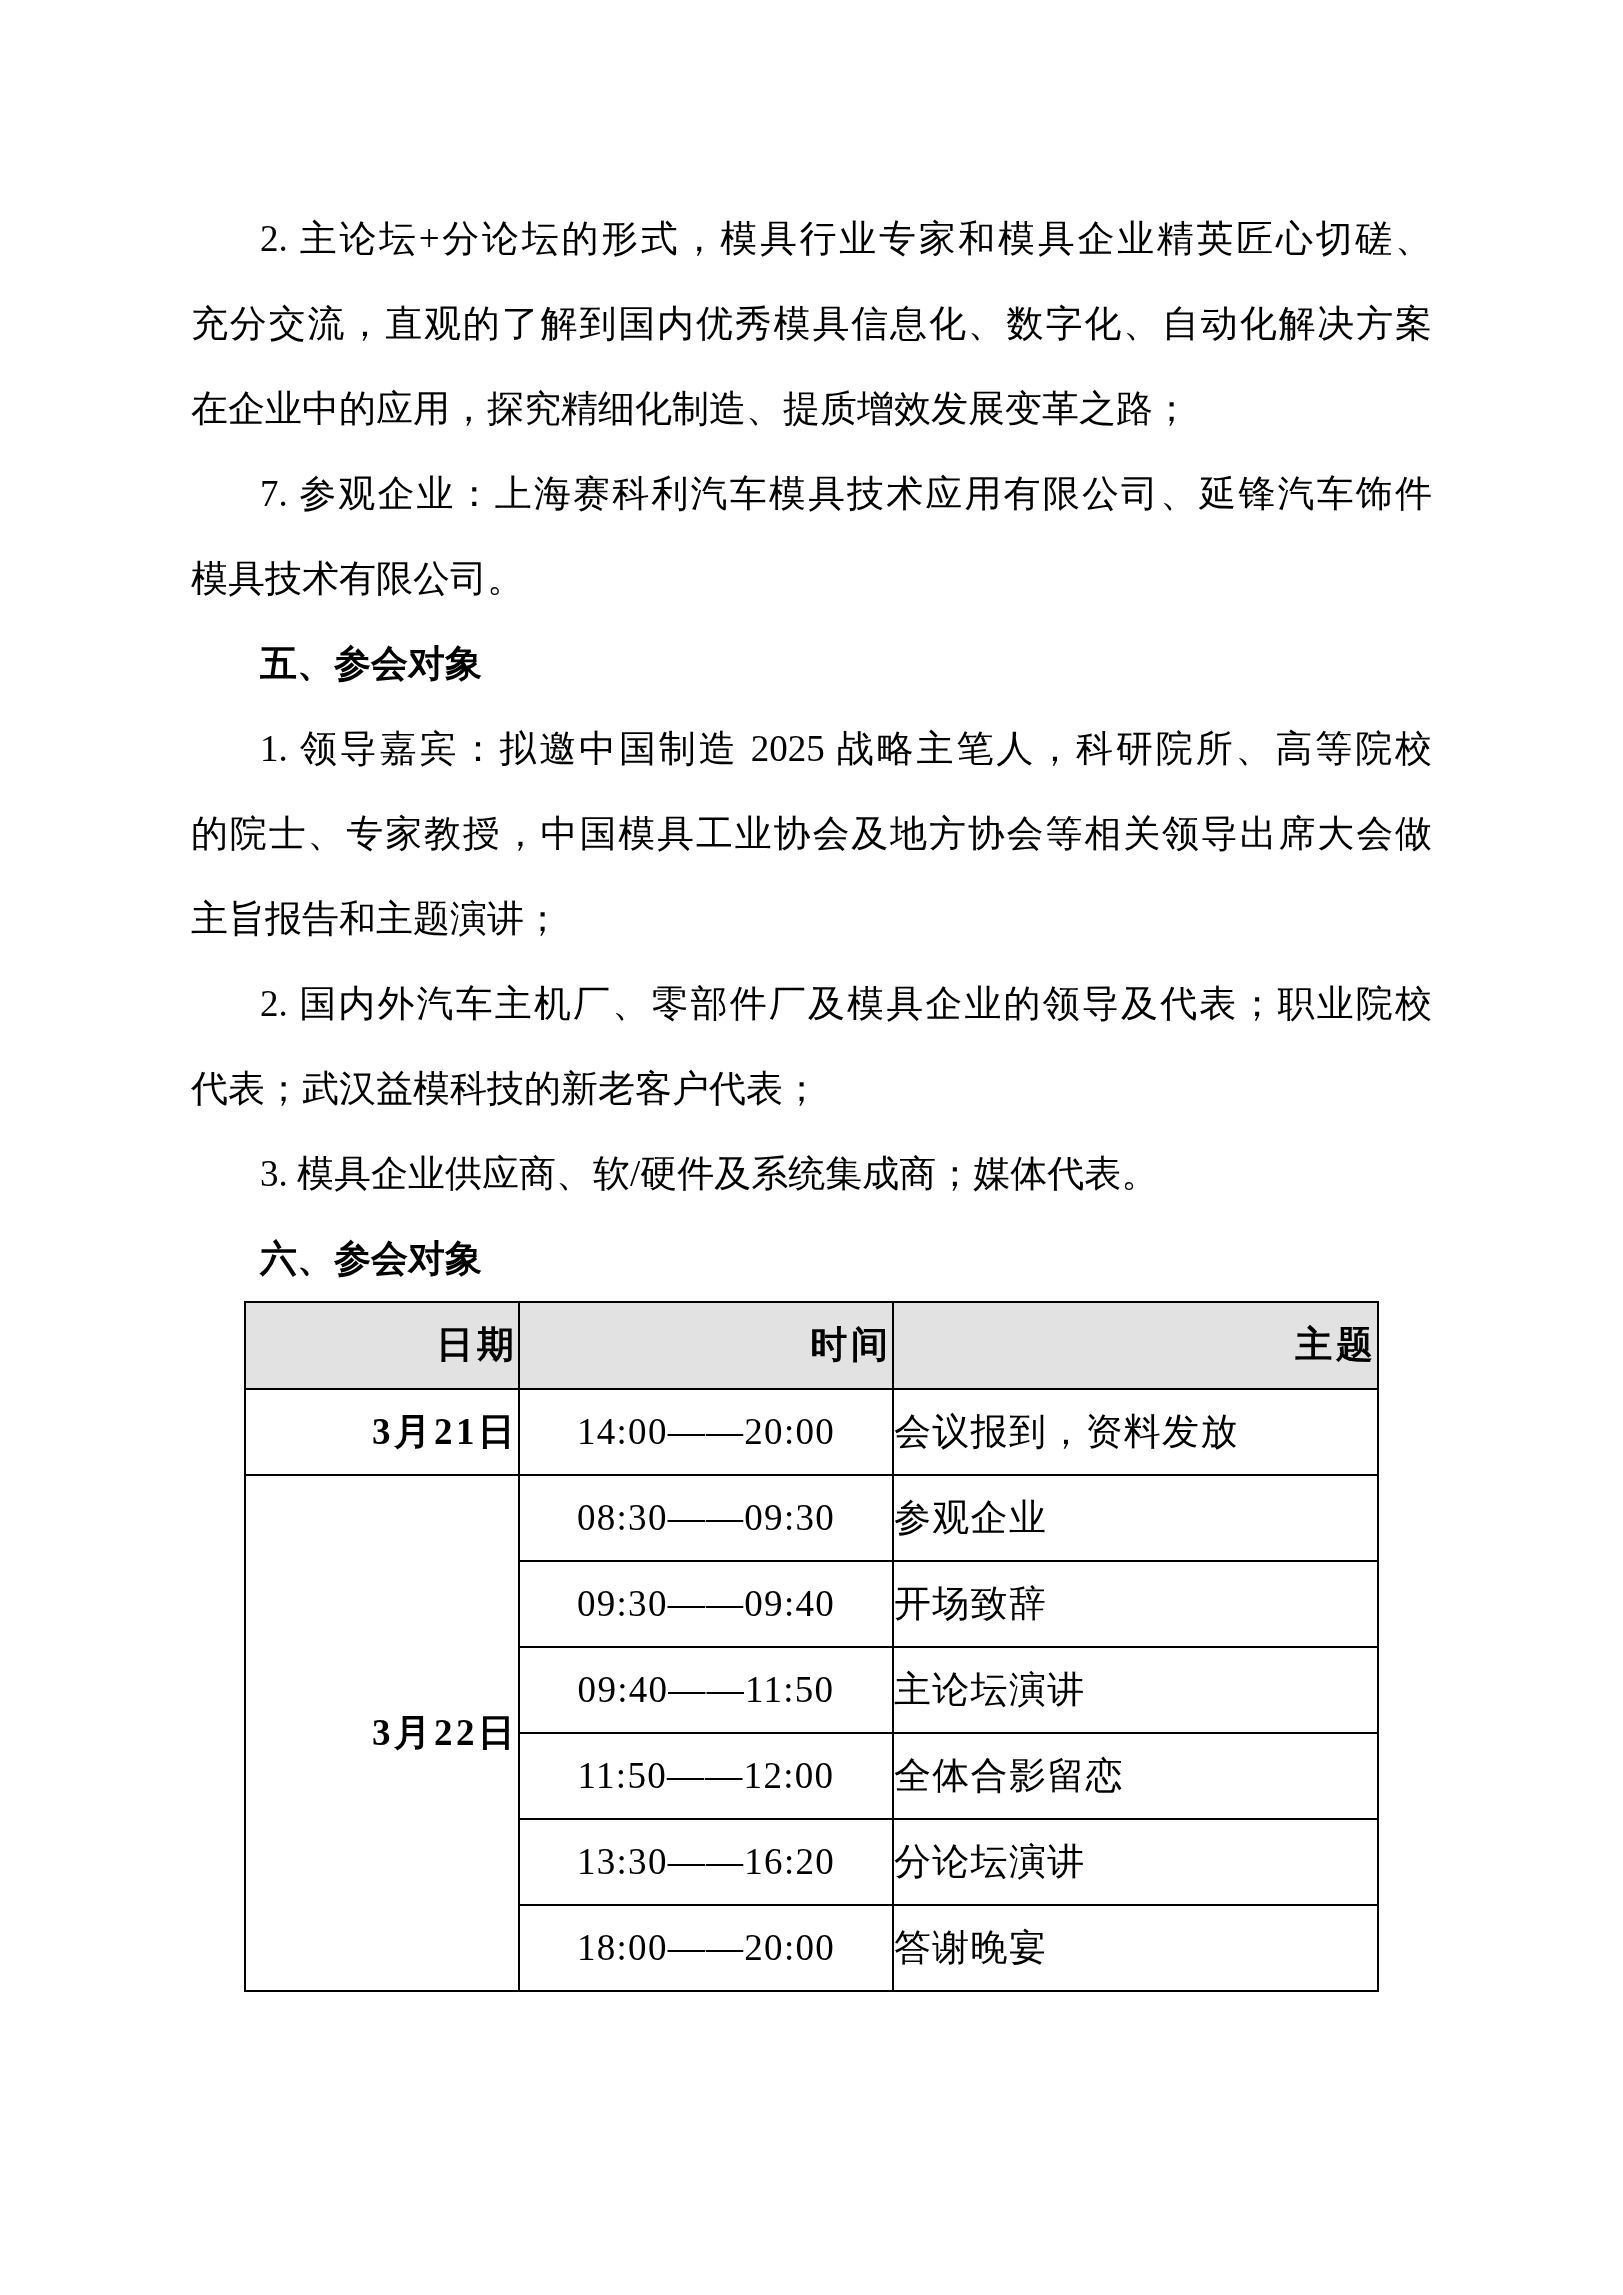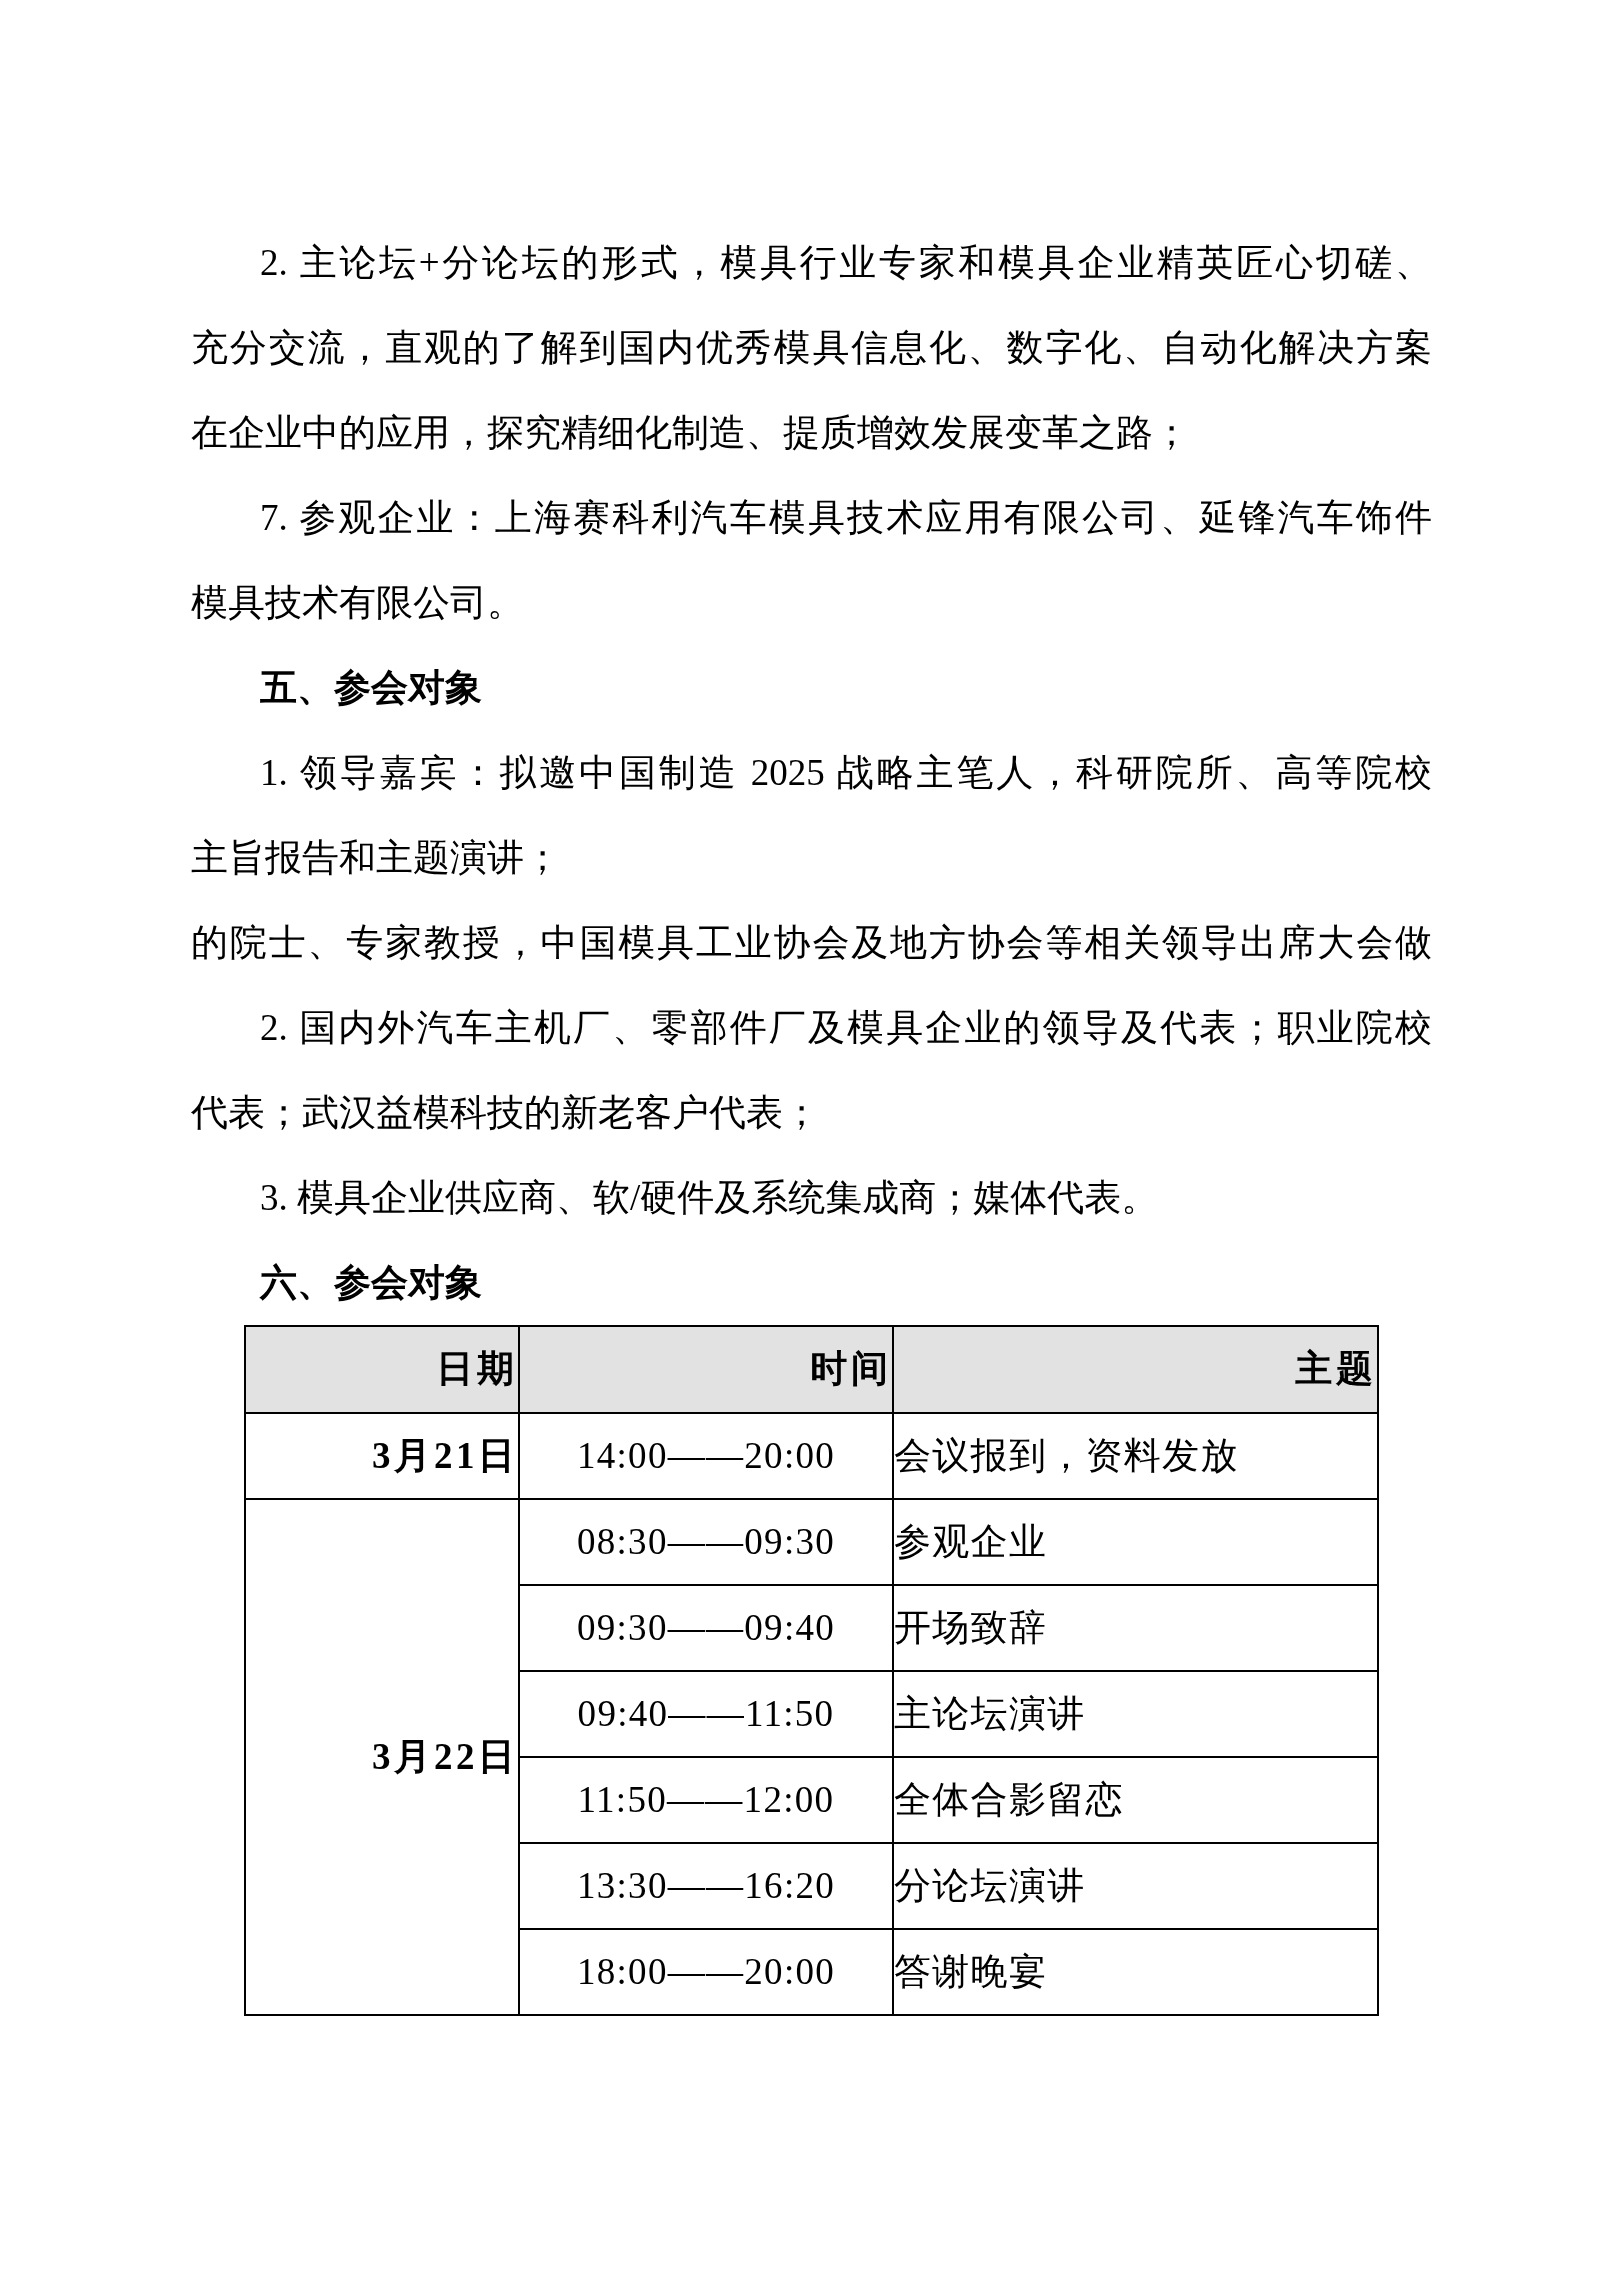--- a/index.html
+++ b/index.html
@@ -6,21 +6,21 @@
   body {
     width: 1623px; height: 2295px;
     background: #ffffff;
     font-family: "Liberation Serif", "DejaVu Serif", serif;
     color: #000000;
     overflow: hidden;
   }
   .page { position: relative; width: 1623px; height: 2295px; background: #ffffff; }
   .doc {
     position: absolute;
-    left: 191px; top: 220px;
+    left: 191px; top: 196px;
     width: 1241px;
   }
   .line {
     font-size: 37px;
     line-height: 85px;
     white-space: nowrap;
     text-align: left;
   }
   .wrapline { white-space: normal; }
   .fill {
@@ -82,22 +82,22 @@
       <div class="line fill indent">2. 主论坛+分论坛的形式，模具行业专家和模具企业精英匠心切磋、</div>
       <div class="line fill">充分交流，直观的了解到国内优秀模具信息化、数字化、自动化解决方案</div>
       <div class="line wrapline">在企业中的应用，探究精细化制造、提质增效发展变革之路；</div>
       <div class="line fill indent">7. 参观企业：上海赛科利汽车模具技术应用有限公司、延锋汽车饰件</div>
       <div class="line wrapline">模具技术有限公司。</div>
     </div>
 
     <div>
       <div class="line heading indent">五、参会对象</div>
       <div class="line fill indent">1. 领导嘉宾：拟邀中国制造 2025 战略主笔人，科研院所、高等院校</div>
+      <div class="line fill">的院士、专家教授，中国模具工业协会及地方协会等相关领导出席大会做</div>
       <div class="line wrapline">主旨报告和主题演讲；</div>
-      <div class="line fill">的院士、专家教授，中国模具工业协会及地方协会等相关领导出席大会做</div>
       <div class="line fill indent">2. 国内外汽车主机厂、零部件厂及模具企业的领导及代表；职业院校</div>
       <div class="line wrapline">代表；武汉益模科技的新老客户代表；</div>
       <div class="line wrapline indent">3. 模具企业供应商、软/硬件及系统集成商；媒体代表。</div>
     </div>
 
     <div>
       <div class="line heading indent">六、参会对象</div>
 
       <table class="agenda">
         <colgroup>

